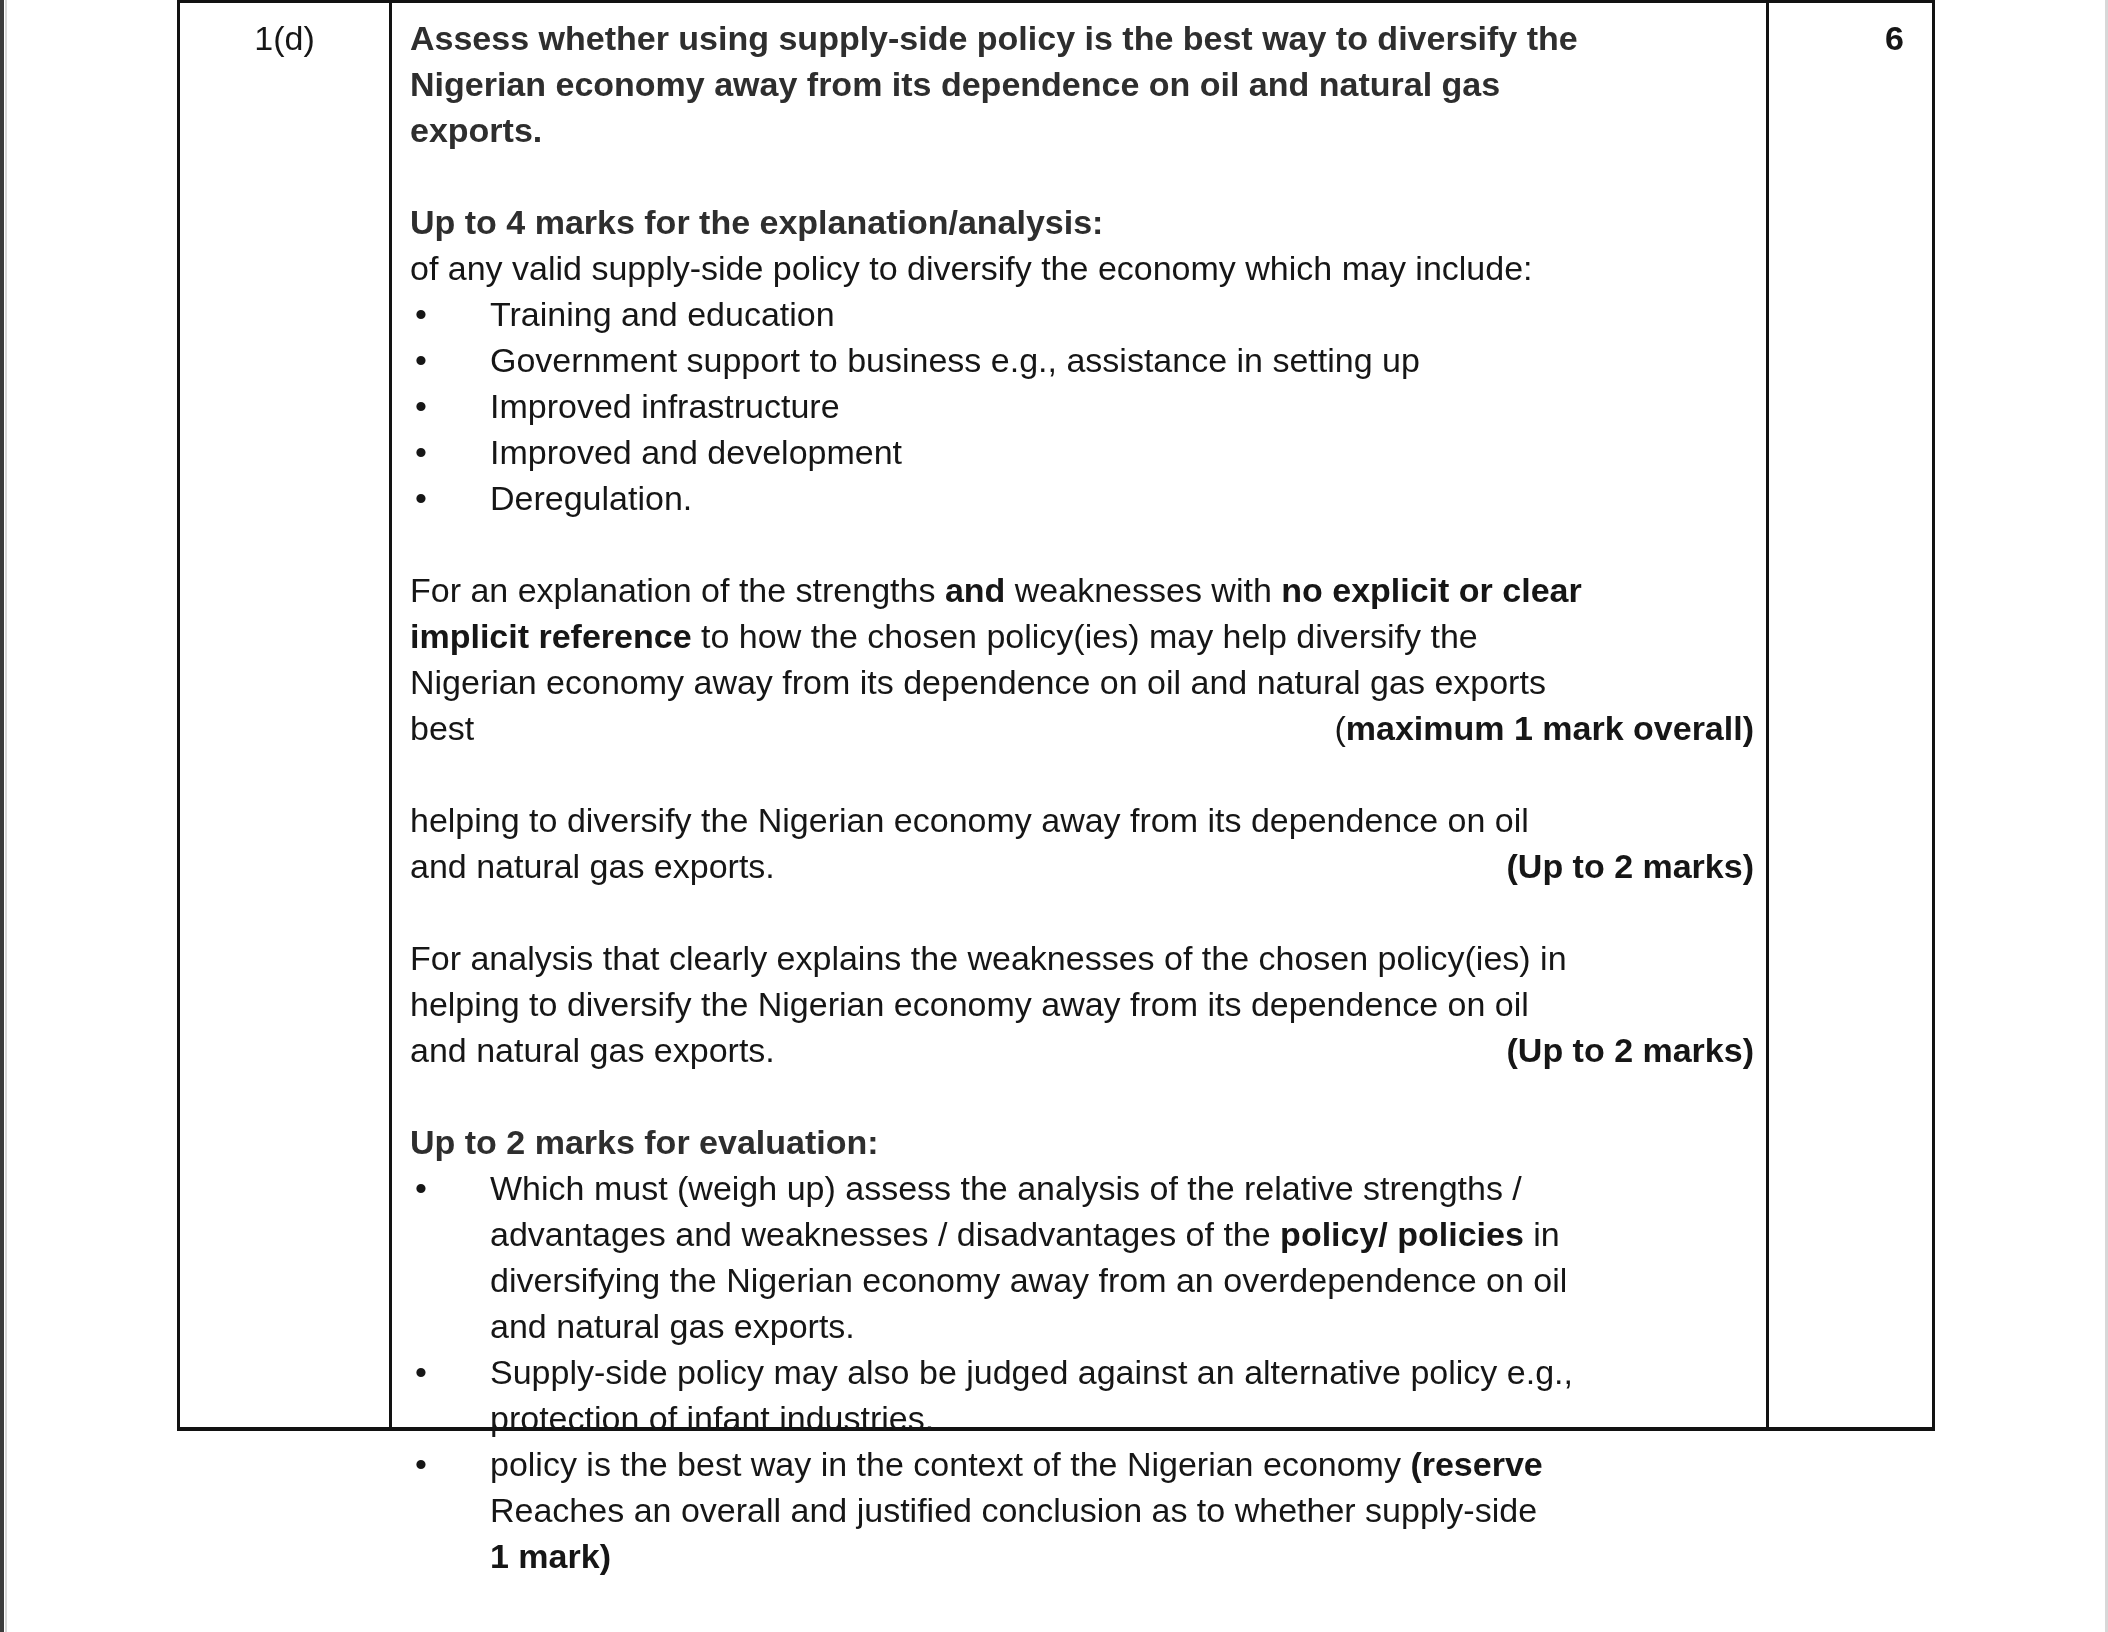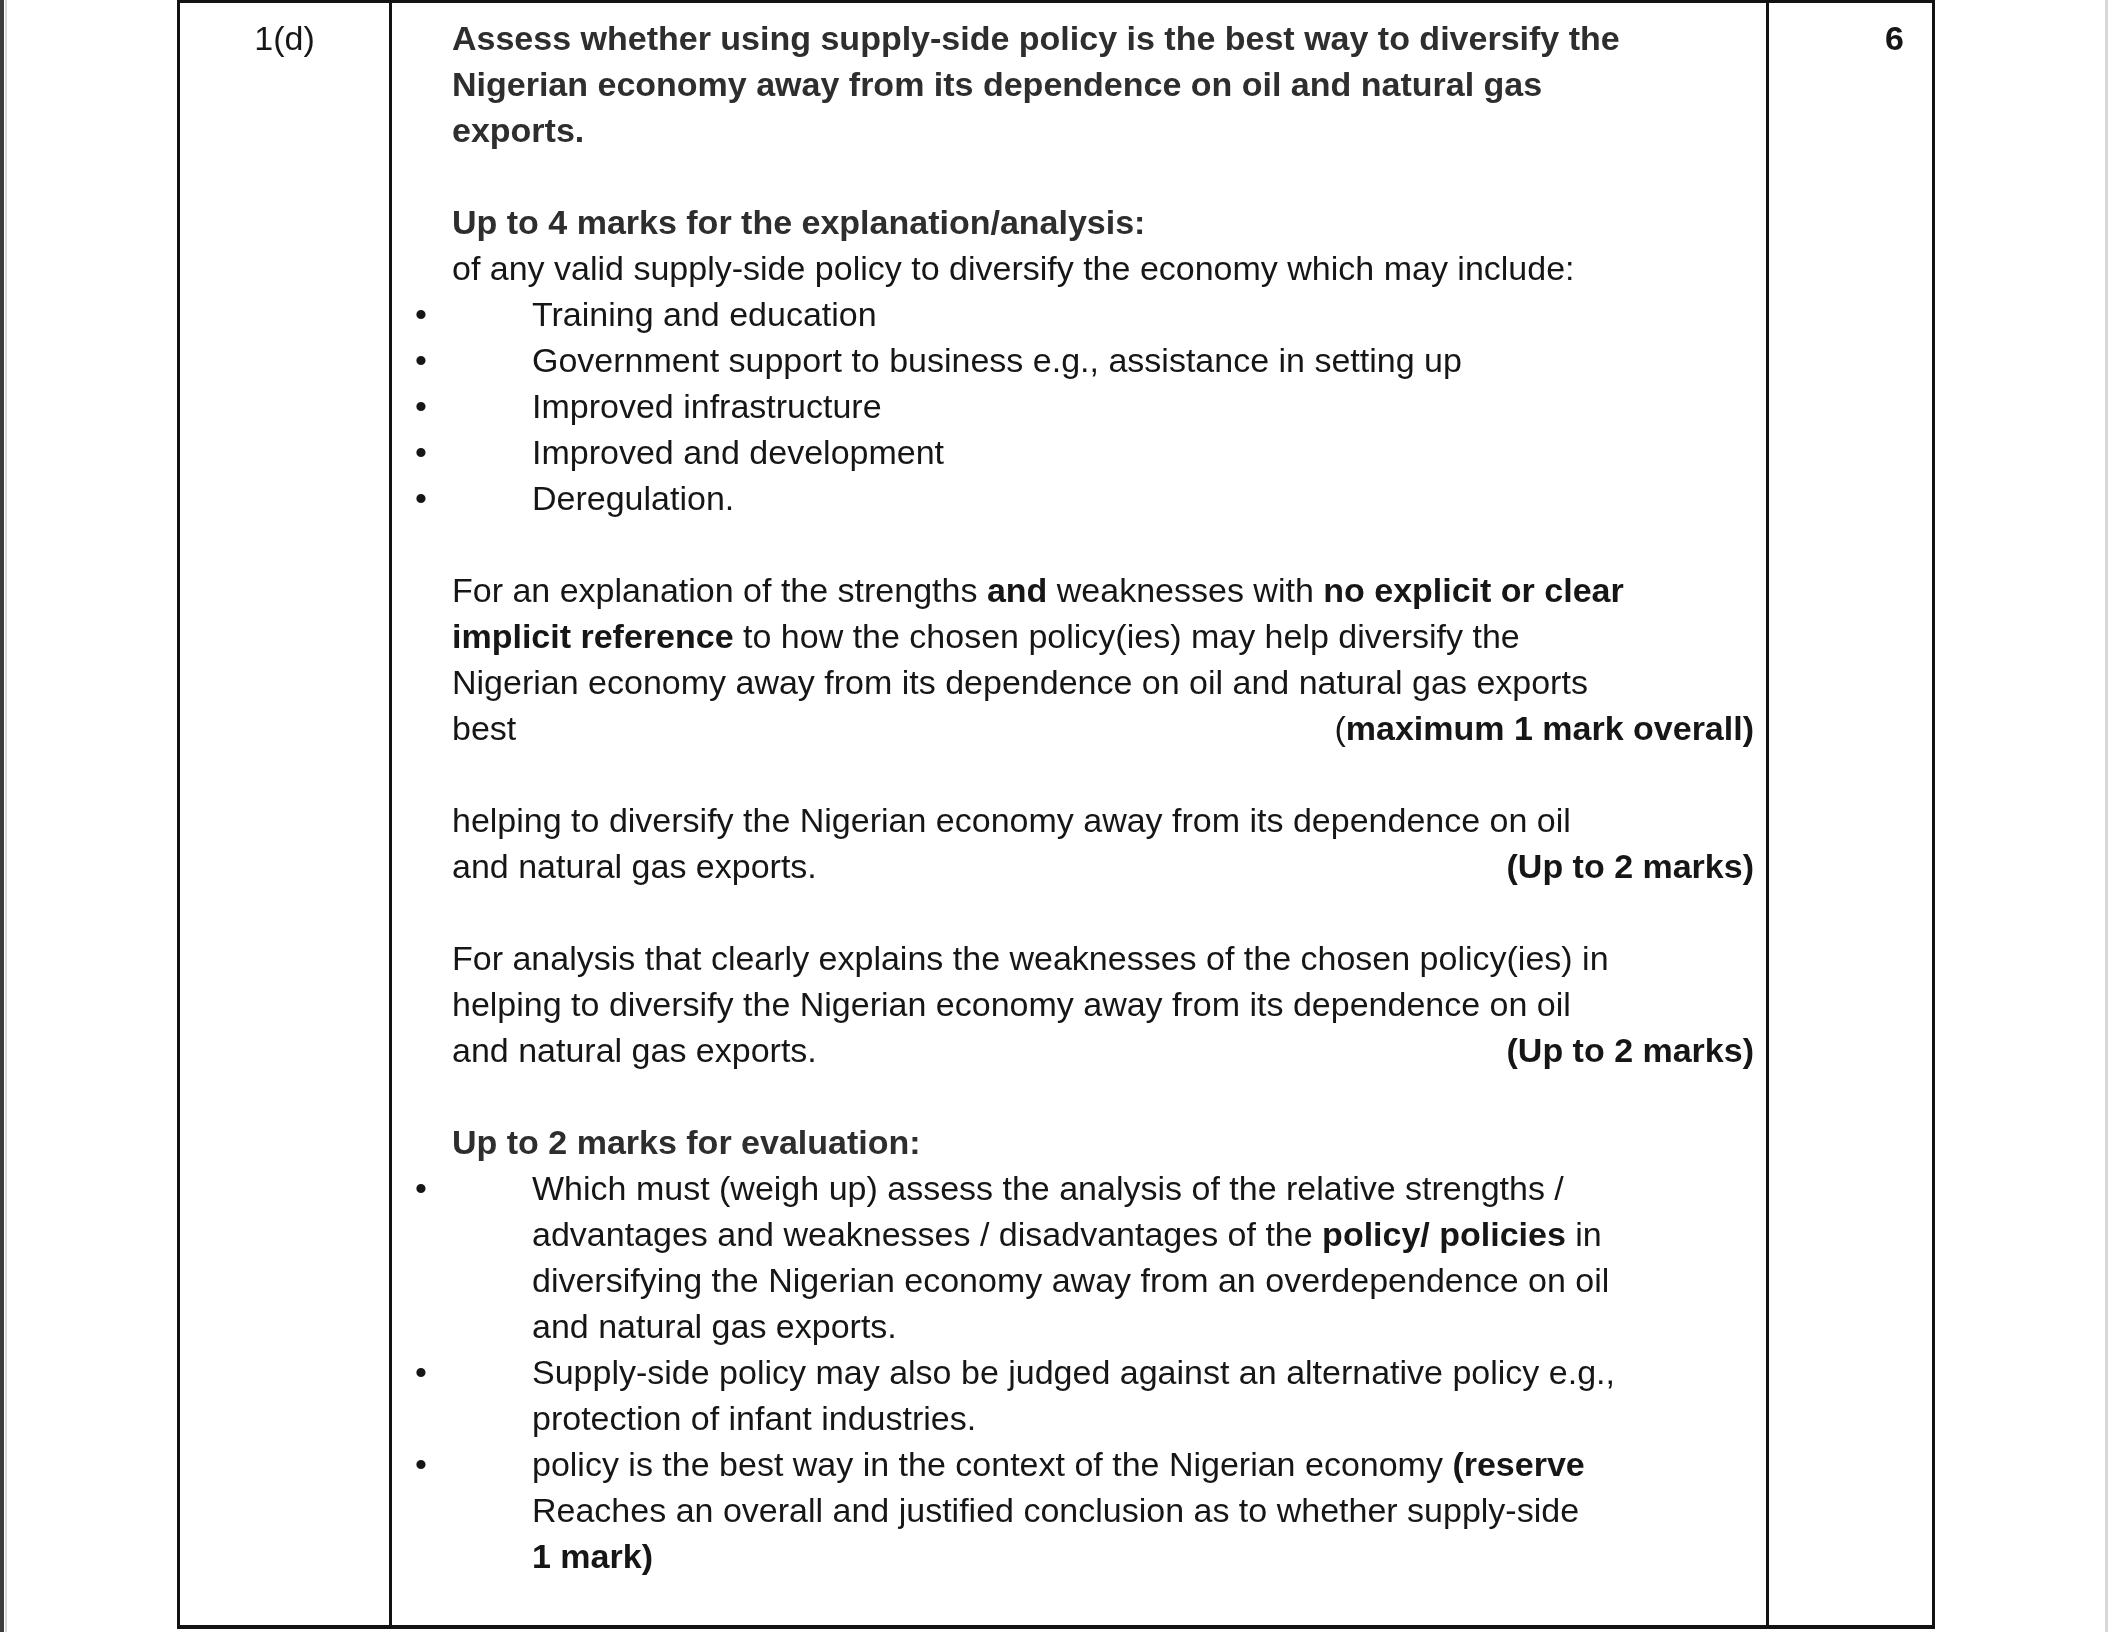--- a/index.html
+++ b/index.html
@@ -13,21 +13,21 @@
 
   
   .edge { position: absolute; top: 0; bottom: 0; }
   .edge.left-dark  { left: 0;  width: 4px; background: var(--edge_dark, #3c3c3c); }
   .edge.left-light { left: 5px; width: 2px; background: var(--edge_light, #d8d8d8); }
   .edge.right-light{ right: 0; width: 3px; background: var(--edge_light, #d8d8d8); }
 
   
   .ms-table {
     position: absolute; left: 177px; top: 0;
-    width: 1758px; height: 1629px;
+    width: 1758px; height: 1431px;
     border: 3px solid var(--table_border, #121212);
     border-bottom-width: 4px;
     display: flex; background: #ffffff;
   }
   .cell { height: 100%; }
   .cell.qnum  {
     width: 212px; border-right: 3px solid var(--table_border, #121212);
     text-align: center; padding-top: 12px;
     font-size: 34px; line-height: 46px; color: var(--text, #161616);
   }
@@ -38,21 +38,21 @@
   }
   .cell.marks {
     flex: 1; text-align: right; padding: 12px 28px 0 0;
     font-size: 34px; line-height: 46px; font-weight: 700; color: var(--text, #161616);
   }
 
   
   .block { margin-top: 46px; }
   .block:first-child, .block.cont { margin-top: 0; }
   .bold-block { font-weight: 700; color: var(--heading_text, #2e2e2e); }
-  .line { position: relative; white-space: nowrap; margin-left: 42px; }
+  .line { position: relative; white-space: nowrap; }
   .line .b { font-weight: 700; }
   .line .r { position: absolute; right: 0; top: 0; }
   .bullet-item { position: relative; padding-left: 80px; }
   .bullet-item .dot { position: absolute; left: 5px; top: 0; }
 </style>
 </head>
 <body>
 
 <div class="page">
   <div class="edge left-dark"></div>

